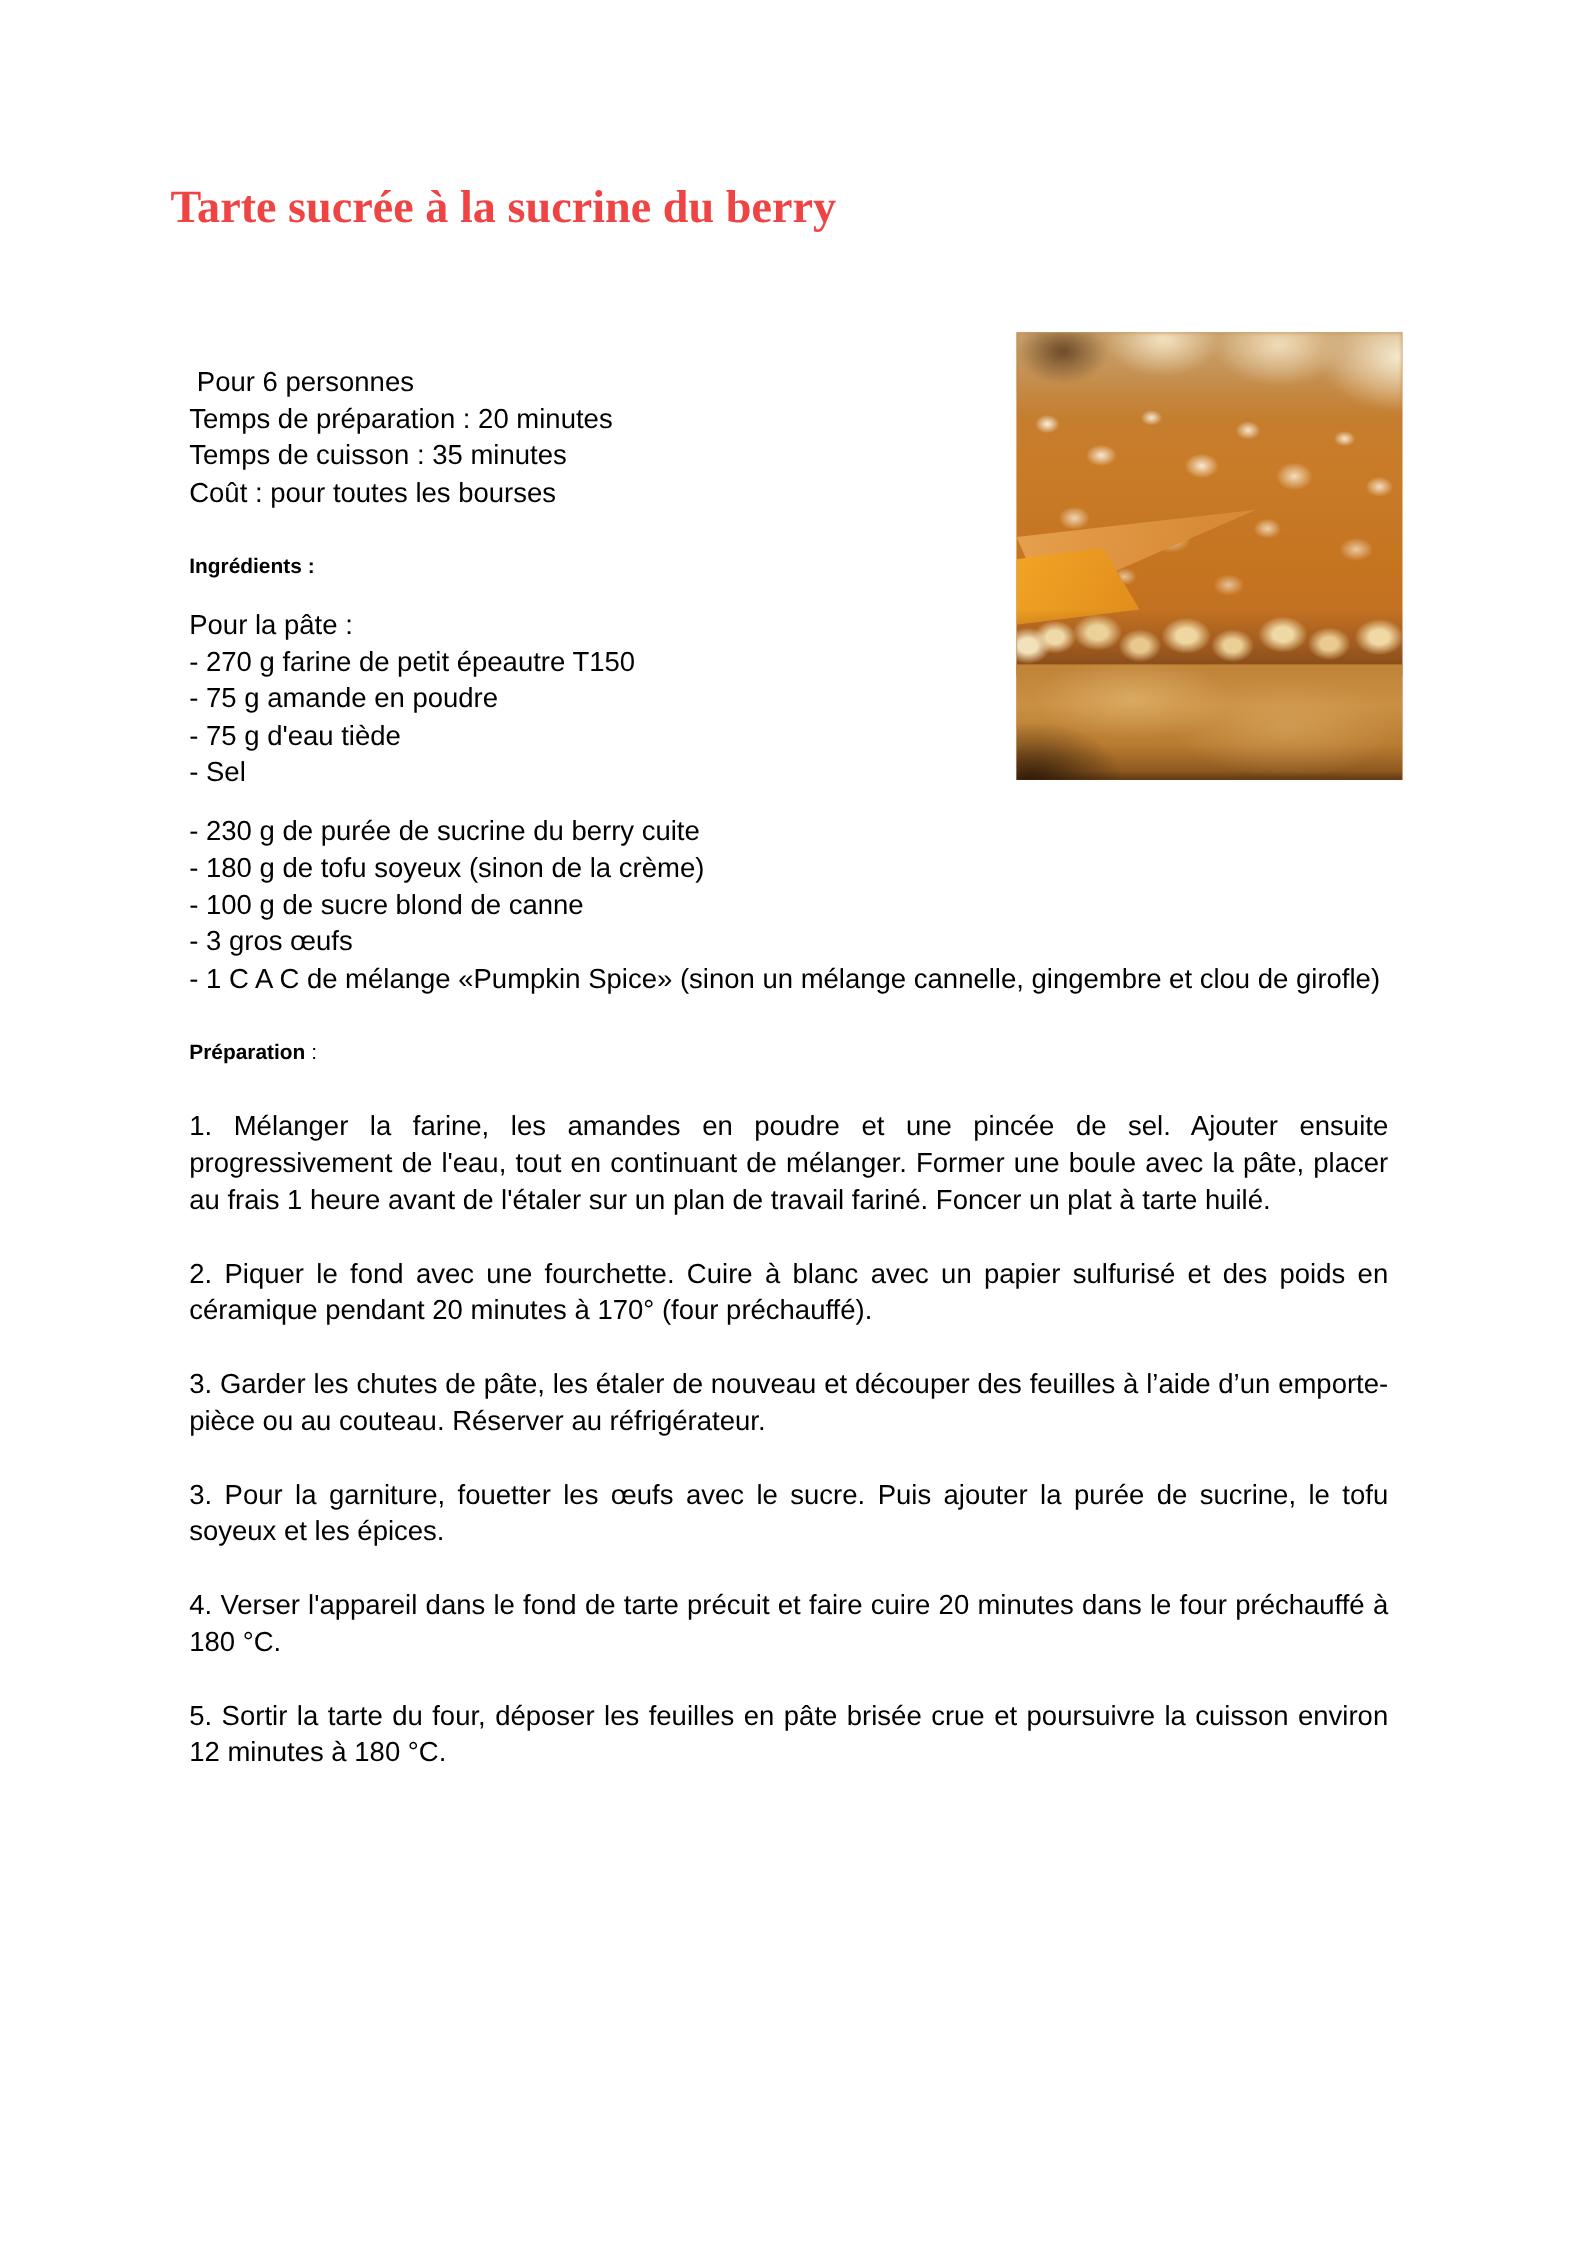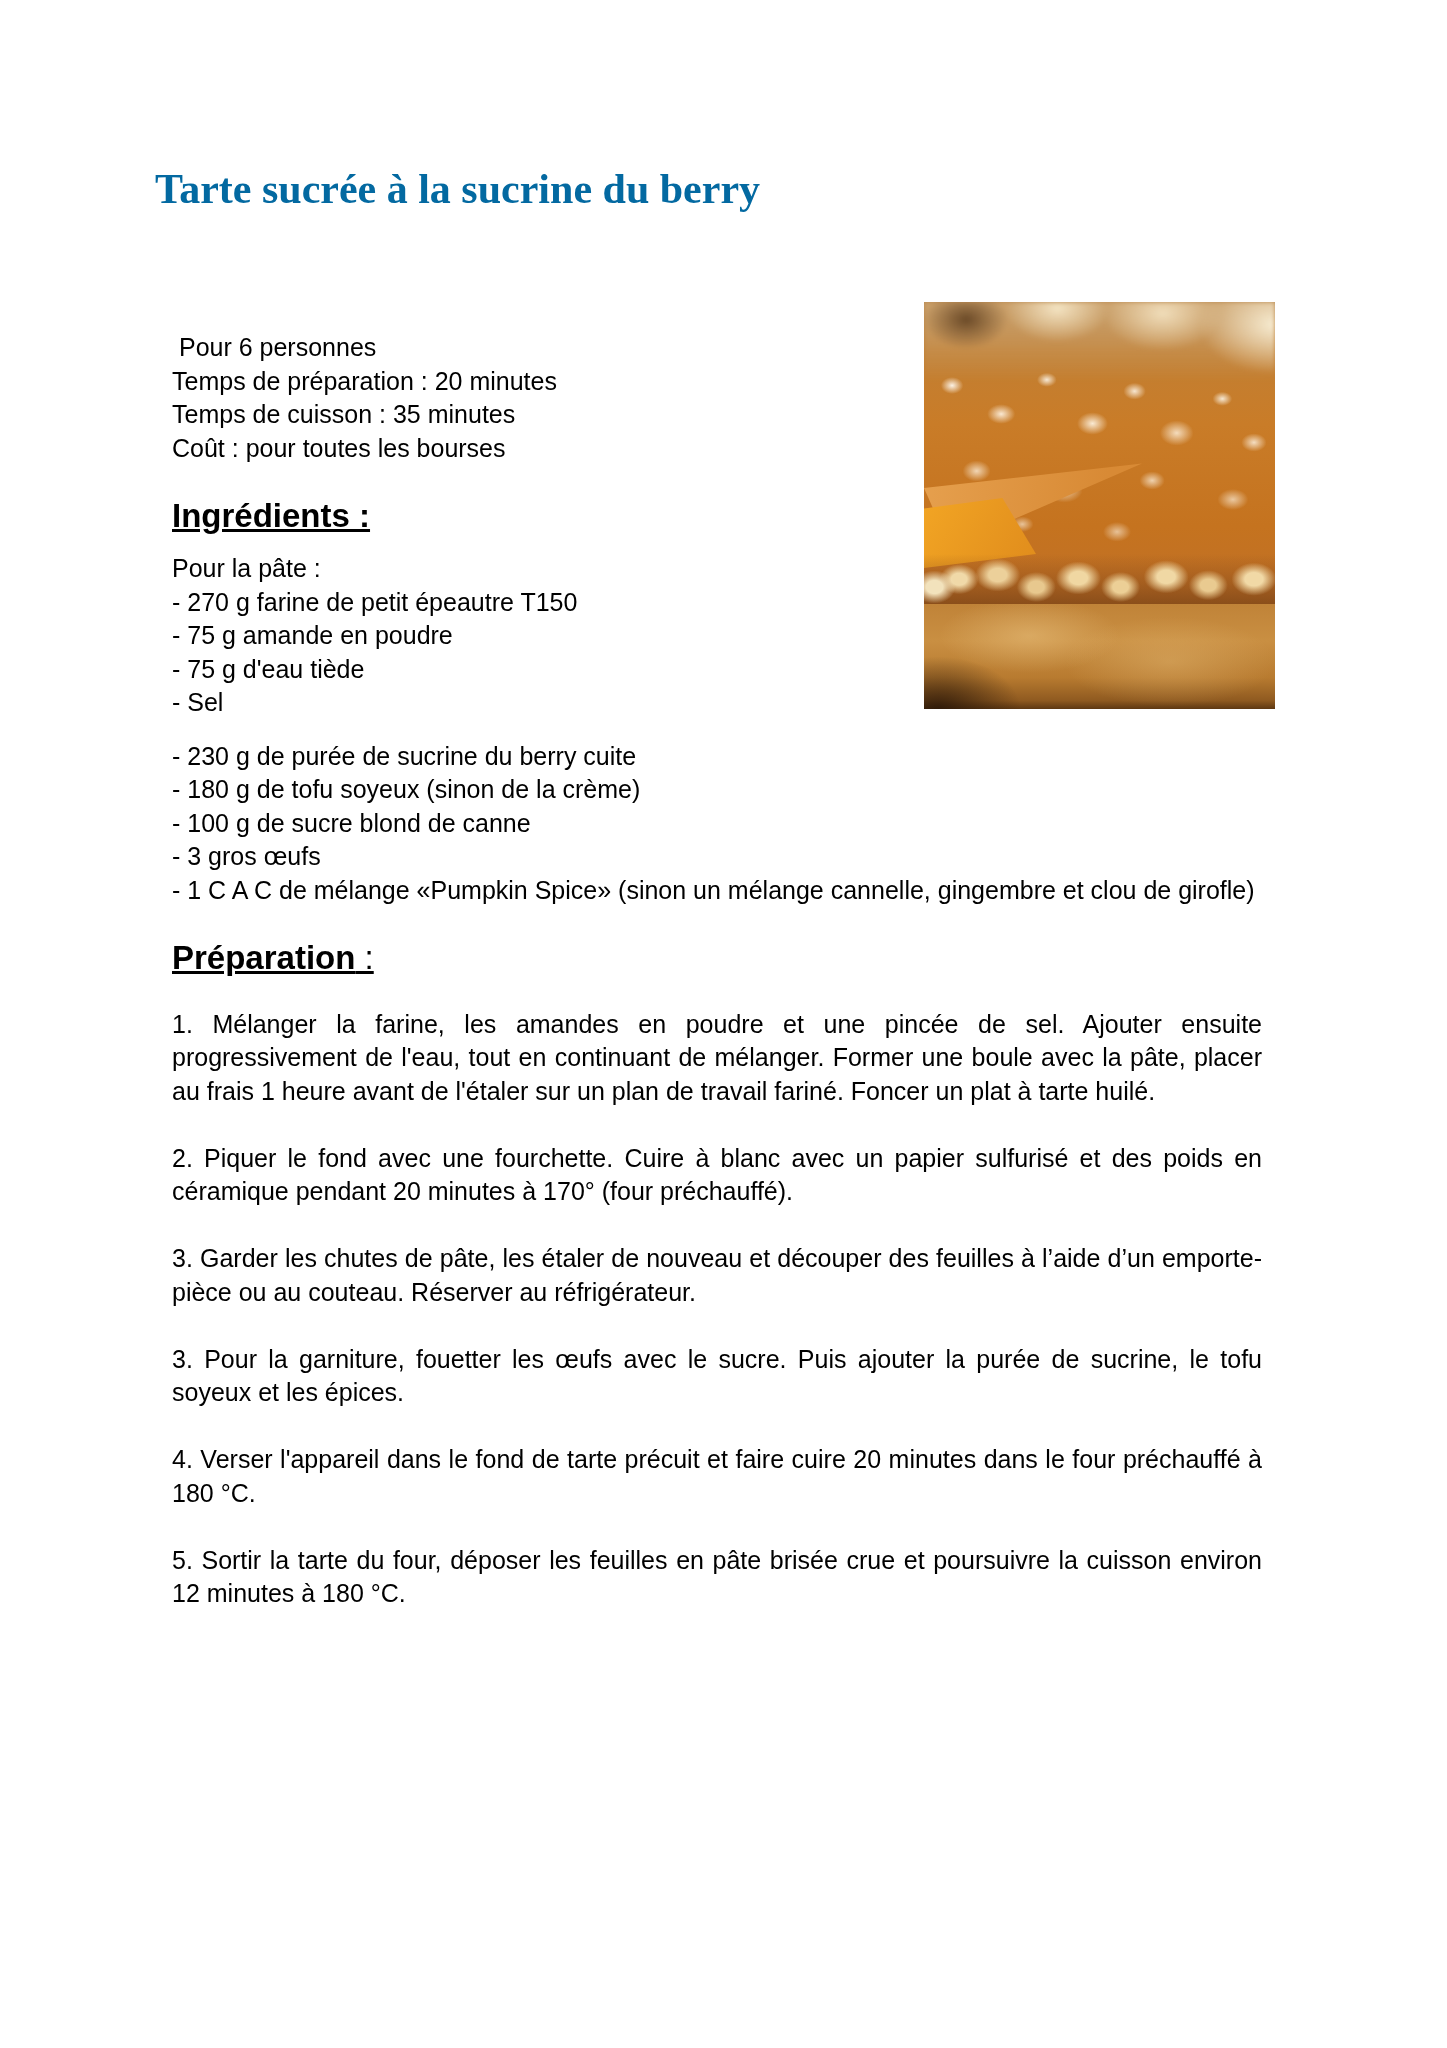--- a/index.html
+++ b/index.html
@@ -14,40 +14,39 @@
   }
   .title{
     position:absolute;
     left:155px;
     top:163px;
     margin:0;
     font-family:"Liberation Serif", serif;
     font-weight:700;
     font-size:42px;
     line-height:1.25;
-    color:#0369a1;
+    color:#ef4444;
     letter-spacing:0px;
   }
   .content{
     position:absolute;
     left:172px;
     top:331px;
     width:1090px;
     font-size:25px;
     line-height:33.5px;
   }
   .content .block{margin:20px 0 0 0;}
   .content .block:first-child{margin-top:0;}
   .line{white-space:pre-wrap;}
   h2.sec{
     margin:33.5px 0 0 0;
-    font-size:33px;
+    font-size:19px;
     line-height:33.5px;
     font-weight:400;
-    text-decoration:underline;
   }
   h2.sec .hb{font-weight:700;}
   h2.sec.bold-suffix .hs{font-weight:700;}
   .step{
     margin:33.5px 0 0 0;
     text-align:justify;
   }
   .item.wrap{text-align:justify;}
   
   .photo{

